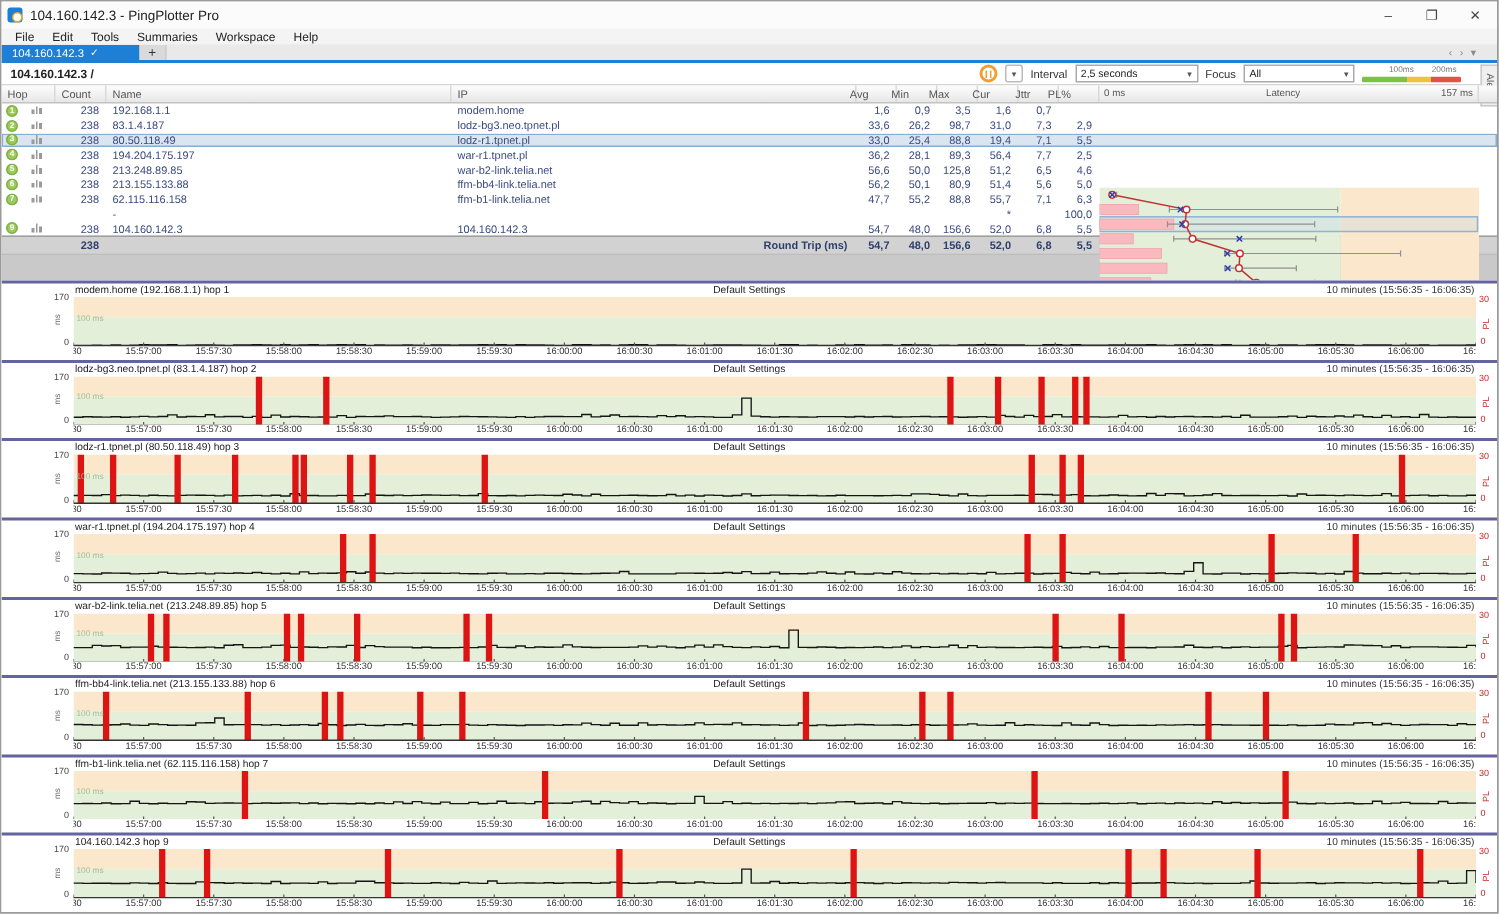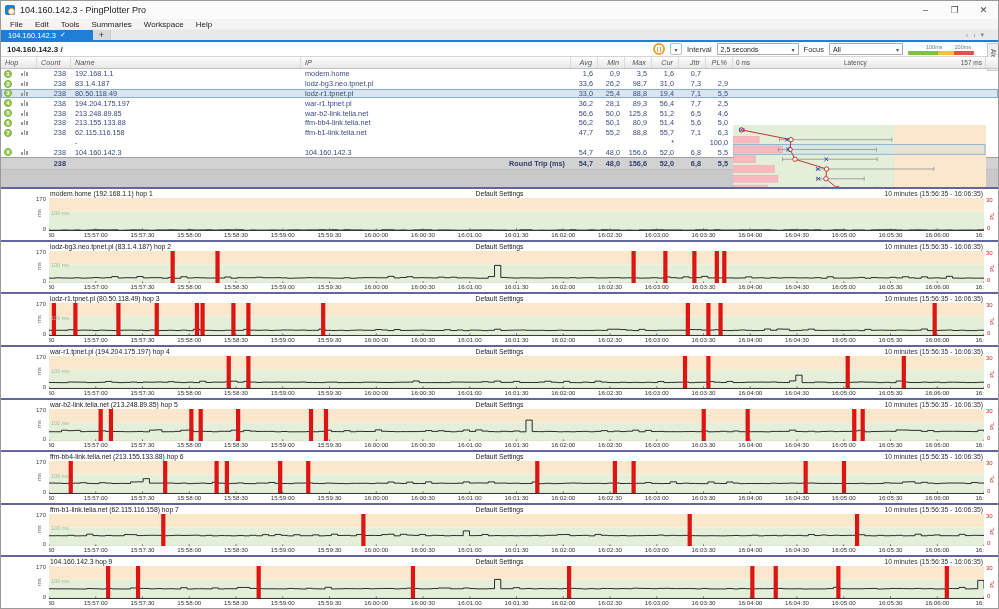--- a/index.html
+++ b/index.html
@@ -36,22 +36,22 @@
   .legend-labels{display:flex;font-size:5.5px;color:#777;height:7px;}
   .legend-labels span:first-child{margin-left:18px;}
   .legend-labels span:last-child{margin-left:12px;}
   .legend-bar{height:4px;display:flex;border-radius:1px;overflow:hidden;}
   .legend-bar i{display:block;height:100%;}
   .alerts-tab{position:absolute;right:0;top:42px;width:11px;height:28px;background:#efefef;border:1px solid #c9c9c9;border-right:none;writing-mode:vertical-rl;font-size:6.5px;color:#555;display:flex;align-items:center;justify-content:center;}
   
   .tbl{position:relative;}
   .thead,.tfoot{display:grid;grid-template-columns:36px 34px 230px 270px 27px 27px 27px 27px 27px 27px 253px 14px;align-items:center;font-size:7.3px;}
   .thead{height:12px;background:linear-gradient(#fdfdfd,#e7e7e7);border-bottom:1px solid #c2c2c2;color:#555;}
-  .thead .hc{padding-left:4px;border-right:1px solid #d9d9d9;height:100%;display:flex;align-items:center;font-style:italic;}
-  .thead .hc.num{justify-content:flex-end;padding-right:5px;}
+  .thead .hc{padding-left:4px;border-right:1px solid #d9d9d9;height:100%;display:flex;align-items:center;}
+  .thead .hc.num{justify-content:flex-end;padding-right:18px;}
   .lat-head{display:flex;justify-content:space-between;align-items:center;height:100%;font-size:6.5px;padding:0 3px;border-right:1px solid #d9d9d9;}
   .rows{height:88px;display:flex;flex-direction:column;position:relative;}
   .trow{flex:1;display:grid;grid-template-columns:14px 22px 34px 230px 270px 27px 27px 27px 27px 27px 27px 253px 14px;align-items:center;font-size:7.3px;color:#3a4b80;}
   .trow.sel{background:#dbe5f0;box-shadow:inset 0 0 0 1px #86aed2;}
   .cell{overflow:hidden;white-space:nowrap;}
   .cell.num{text-align:right;padding-right:5px;}
   .cell.ip{padding-left:4px;}
   .hopc{width:8px;height:8px;border-radius:50%;background:#9ccb5a;border:1px solid #7cb043;color:#fff;font-size:5.5px;font-weight:bold;display:flex;align-items:center;justify-content:center;margin-left:3px;}
   .mb{display:inline-flex;align-items:flex-end;gap:1px;margin-left:6px;}
   .mb i{display:block;width:1.5px;background:#9a9a9a;}

